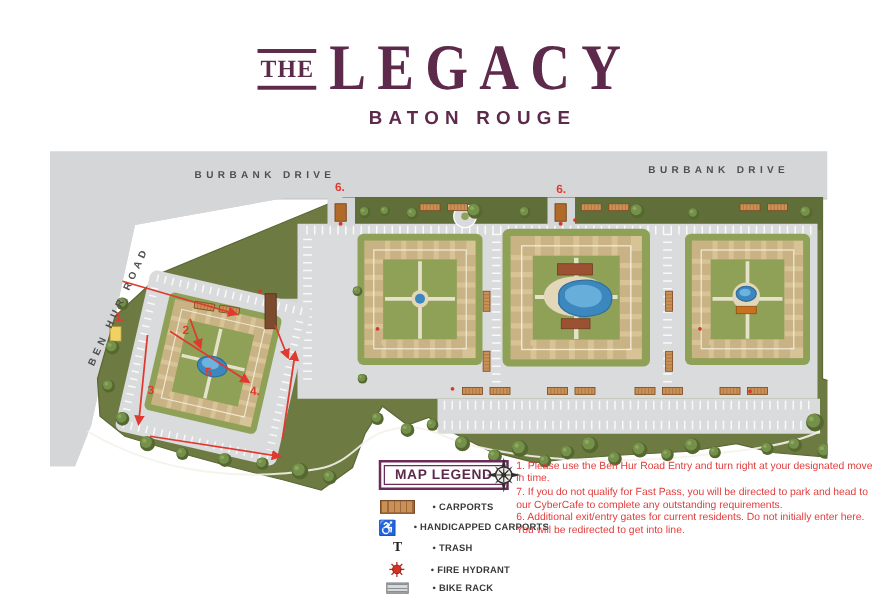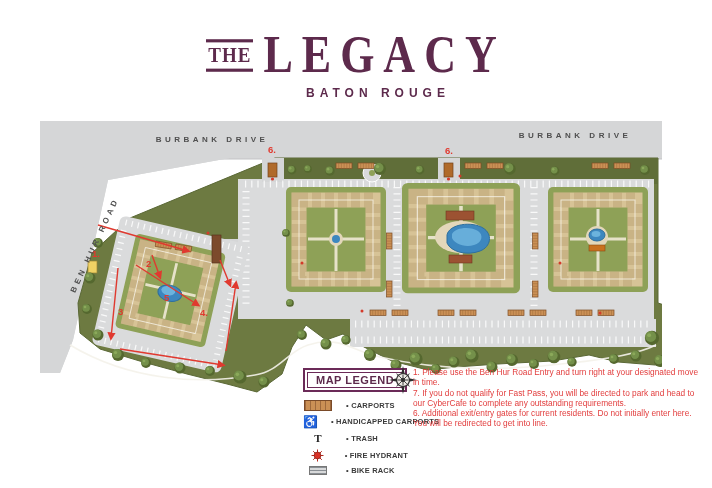--- a/index.html
+++ b/index.html
@@ -6,21 +6,21 @@
   body{width:712px;height:488px;position:relative;overflow:hidden;
        font-family:"Liberation Sans",sans-serif;}
   
   .logo{position:absolute;top:33px;left:0;width:712px;text-align:center;color:#5d2a4c;}
   .lockup{display:flex;align-items:center;justify-content:center;gap:10px;}
   .the{font-family:"Liberation Serif",serif;font-weight:bold;font-size:19px;
        letter-spacing:1px;border-top:3px solid #5d2a4c;border-bottom:3px solid #5d2a4c;
        padding:3px 2px;line-height:1;transform:scaleY(1.05);}
   .legacy{font-family:"Liberation Serif",serif;font-weight:bold;font-size:44px;
        letter-spacing:9px;line-height:1;transform:scaleY(1.18);}
-  .subtitle{font-size:12px;font-weight:bold;letter-spacing:5px;margin-top:9px;margin-left:44px;}
+  .subtitle{font-size:15px;font-weight:bold;letter-spacing:5px;margin-top:9px;margin-left:44px;}
   
   .map{position:absolute;left:40px;top:113px;}
   .roadlbl{font:600 8px "Liberation Sans",sans-serif;fill:#4f4f4f;letter-spacing:3.5px;}
   .marker{font:bold 9.5px "Liberation Sans",sans-serif;fill:#e0392f;}
   
   .legend{position:absolute;left:303px;top:368px;width:105px;}
   .legend-box{display:inline-block;border:2px solid #6b2a58;padding:2px;background:#fff;}
   .legend-box-inner{border:1px solid #6b2a58;padding:1px 8px;font-weight:bold;
        color:#5d2a4c;font-size:11px;letter-spacing:.5px;white-space:nowrap;}
   .legend-items{margin-top:8px;}

